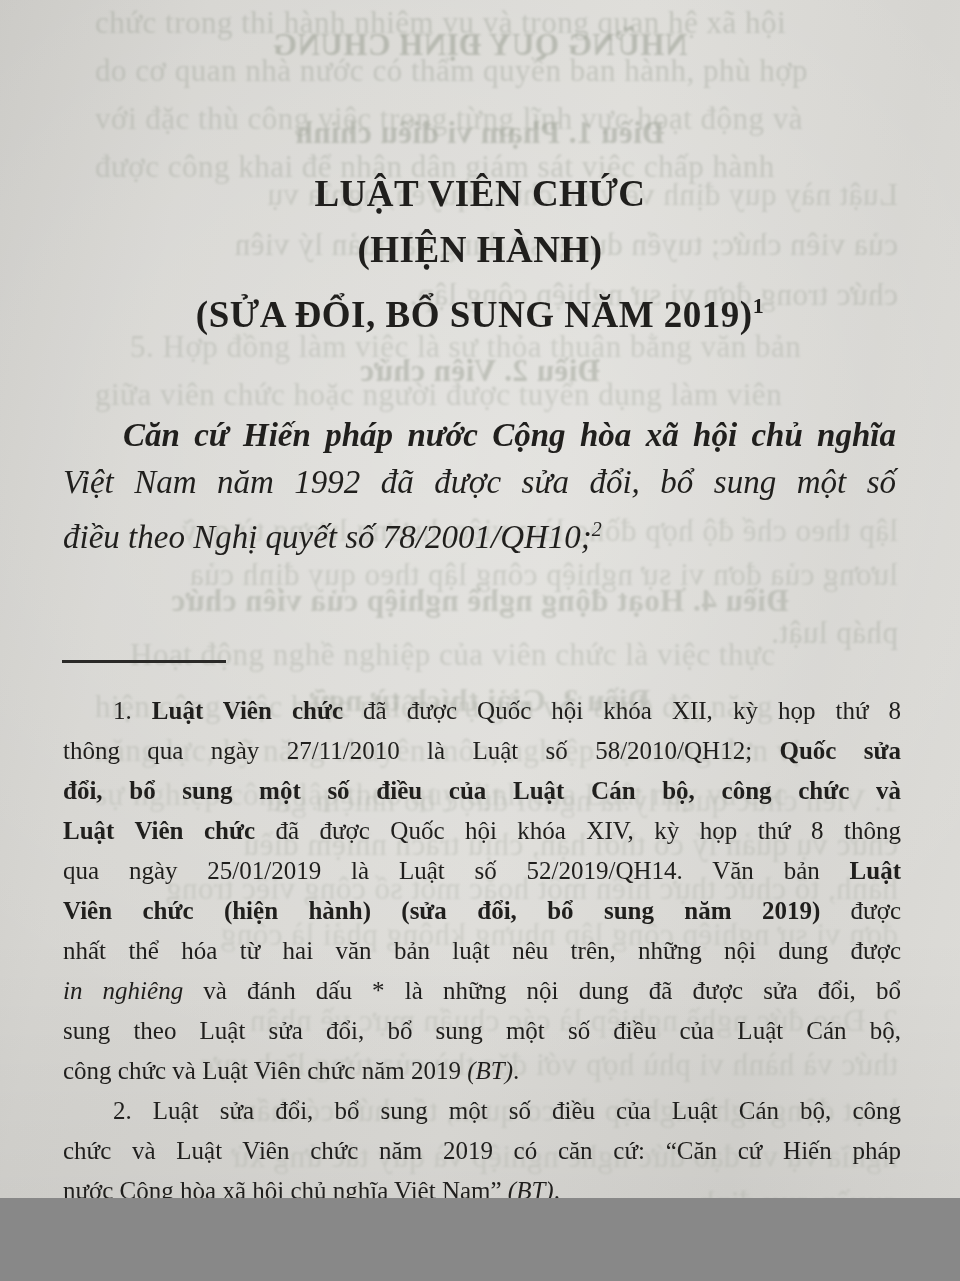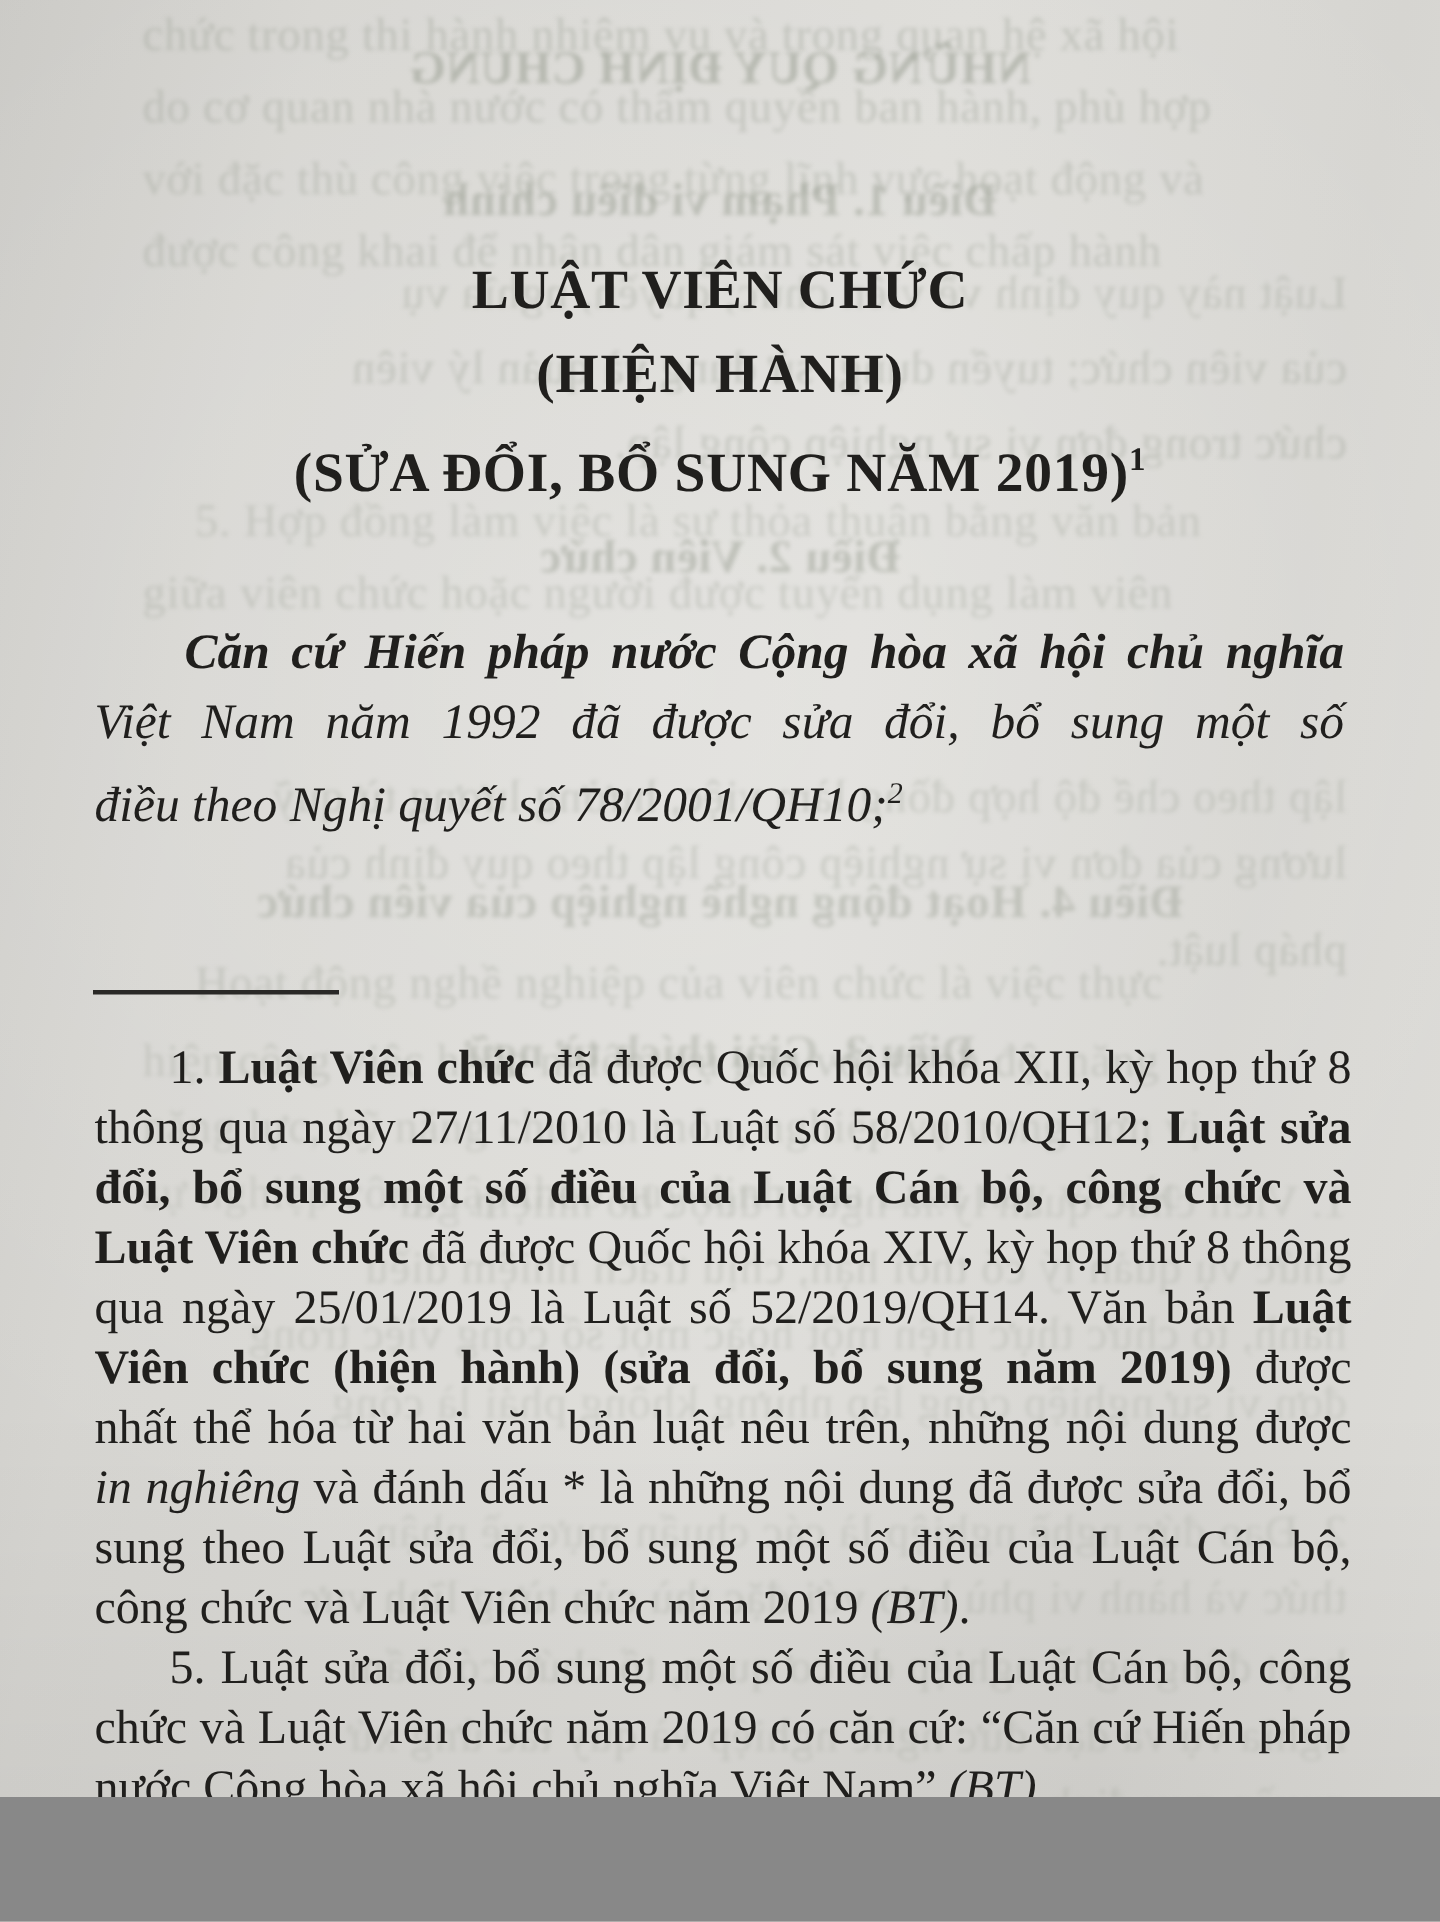--- a/index.html
+++ b/index.html
@@ -56,21 +56,21 @@
   }
   .preamble sup{font-size:20px;vertical-align:12px;}
 
   .fn-sep{
     position:absolute;top:660px;left:62px;width:164px;height:0;
     border-top:3px solid #2a2927;
   }
 
   .footnotes{
     position:absolute;top:691px;left:63px;width:838px;
-    font-size:32px;line-height:40px;
+    font-size:25px;line-height:40px;
   }
 
   .line{text-align:justify;}
   .line.just{text-align-last:justify;}
   .line.ind{padding-left:50px;}
   .preamble .line.ind{padding-left:60px;font-weight:bold;}
 
   .page-number{
     position:absolute;top:1222px;left:843px;width:60px;
     font-size:34px;font-weight:bold;text-align:center;
@@ -128,32 +128,32 @@
         <div class="line ind just"><span>Căn cứ Hiến pháp nước Cộng hòa xã hội chủ nghĩa</span></div>
         <div class="line just"><span>Việt Nam năm 1992 đã được sửa đổi, bổ sung một số</span></div>
         <div class="line"><span>điều theo Nghị quyết số 78/2001/QH10;</span><sup>2</sup></div>
       </div>
 
     <div class="fn-sep"></div>
 
     <div class="footnotes">
       <div>
           <div class="line ind just"><span>1. </span><b>Luật Viên chức</b><span> đã được Quốc hội khóa XII, kỳ họp thứ 8</span></div>
-          <div class="line just"><span>thông qua ngày 27/11/2010 là Luật số 58/2010/QH12; </span><b>Luật sửa</b></div>
+          <div class="line just"><span>thông qua ngày 27/11/2010 là Luật số 58/2010/QH12; </span><b>Quốc sửa</b></div>
           <div class="line just"><b>đổi, bổ sung một số điều của Luật Cán bộ, công chức và</b></div>
           <div class="line just"><b>Luật Viên chức</b><span> đã được Quốc hội khóa XIV, kỳ họp thứ 8 thông</span></div>
           <div class="line just"><span>qua ngày 25/01/2019 là Luật số 52/2019/QH14. Văn bản </span><b>Luật</b></div>
           <div class="line just"><b>Viên chức (hiện hành) (sửa đổi, bổ sung năm 2019)</b><span> được</span></div>
           <div class="line just"><span>nhất thể hóa từ hai văn bản luật nêu trên, những nội dung được</span></div>
           <div class="line just"><i>in nghiêng</i><span> và đánh dấu * là những nội dung đã được sửa đổi, bổ</span></div>
           <div class="line just"><span>sung theo Luật sửa đổi, bổ sung một số điều của Luật Cán bộ,</span></div>
           <div class="line"><span>công chức và Luật Viên chức năm 2019 </span><i>(BT)</i><span>.</span></div>
         </div>
       <div>
-          <div class="line ind just"><span>5. Luật sửa đổi, bổ sung một số điều của Luật Cán bộ, công</span></div>
+          <div class="line ind just"><span>2. Luật sửa đổi, bổ sung một số điều của Luật Cán bộ, công</span></div>
           <div class="line just"><span>chức và Luật Viên chức năm 2019 có căn cứ: “Căn cứ Hiến pháp</span></div>
           <div class="line"><span>nước Cộng hòa xã hội chủ nghĩa Việt Nam” </span><i>(BT)</i><span>.</span></div>
         </div>
     </div>
 
     <div class="page-number">7</div>
 
   </div>
 </div>
 

